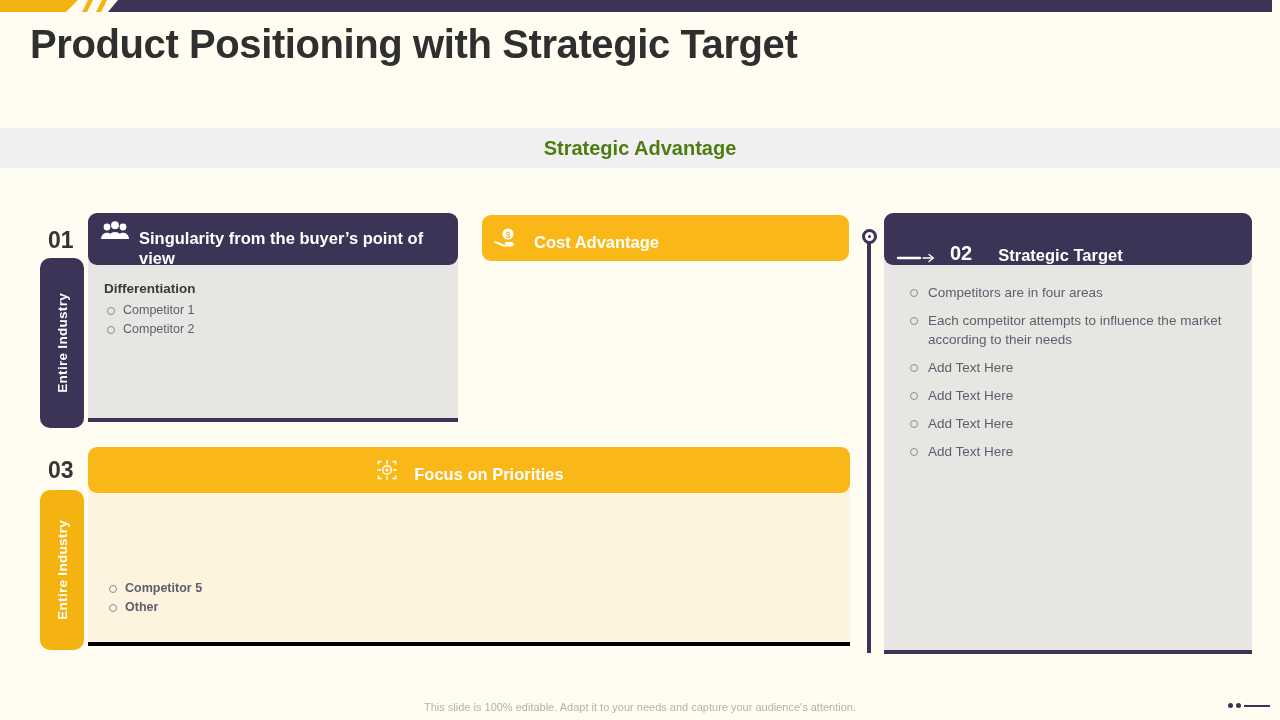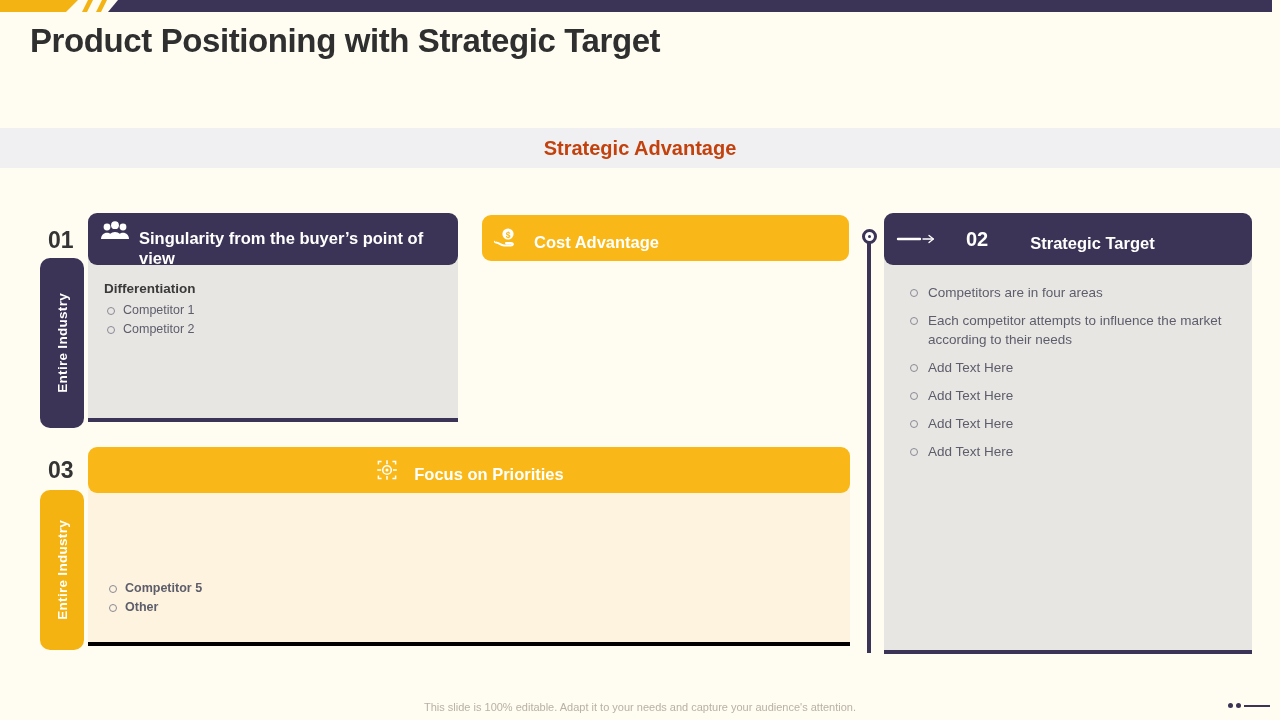--- a/index.html
+++ b/index.html
@@ -34,37 +34,37 @@
   }
   .topbar .seg-navy {
     position: absolute; top: 0; left: 108px; width: 1164px; height: 12px;
     background: #3c3456;
     clip-path: polygon(10px 0, 100% 0, 100% 100%, 0 100%);
   }
 
   
   .title {
     position: absolute; left: 30px; top: 22px;
-    font-size: 33px; font-weight: bold; color: #2f2f2f;
+    font-size: 40px; font-weight: bold; color: #2f2f2f;
     letter-spacing: -0.4px;
   }
   .subtitle {
     position: absolute; left: 31px; top: 84px;
     width: 1218px;
     font-size: 10.5px; color: #6d6d6d; line-height: 14px;
     white-space: nowrap;
   }
 
   
   .band {
     position: absolute; left: 0; top: 128px; width: 1280px; height: 40px;
     background: #f0f0f3;
     display: flex; align-items: center; justify-content: center;
   }
-  .band-text { font-size: 20px; font-weight: bold; color: #c2410c; }
+  .band-text { font-size: 20px; font-weight: bold; color: #4d7c0f; }
 
   
   .num {
     position: absolute;
     font-size: 23px; font-weight: bold; color: #343434;
   }
   #num01 { left: 48px; top: 227px; }
   #num03 { left: 48px; top: 457px; text-align: right; }
 
   
@@ -137,22 +137,22 @@
     text-align: right;
   }
   #card03 .card-body {
     background: #fdf3df; height: 159px; border-bottom: 4px solid #000000;
     padding-top: 92px; padding-left: 18px; font-weight: bold;
   }
 
   
   #card02 { left: 884px; top: 213px; width: 368px; }
   #card02 .card-head {
-    background: #3c3456; height: 52px; padding: 0 12px; gap: 16px;
-    align-items: center;
+    background: #3c3456; height: 52px; padding: 0 12px; gap: 0;
+    align-items: flex-end;
   }
   #card02 .card-head .arrow { width: 42px; display: flex; align-items: center; }
   #card02 .card-head .num02 { font-size: 20px; font-weight: bold; margin-left: 12px; }
   #card02 .card-head .htext { margin-left: 26px; font-size: 16.5px; }
   #card02 .card-body {
     background: #e8e6e3; height: 395px; border-bottom: 4px solid #3c3456;
     padding: 24px 18px 10px 22px;
   }
   #card02 ul.blist li { font-size: 13.5px; line-height: 19px; margin-bottom: 9px; padding-left: 22px; }
   #card02 ul.blist li:before { top: 6px; left: 4px; }

